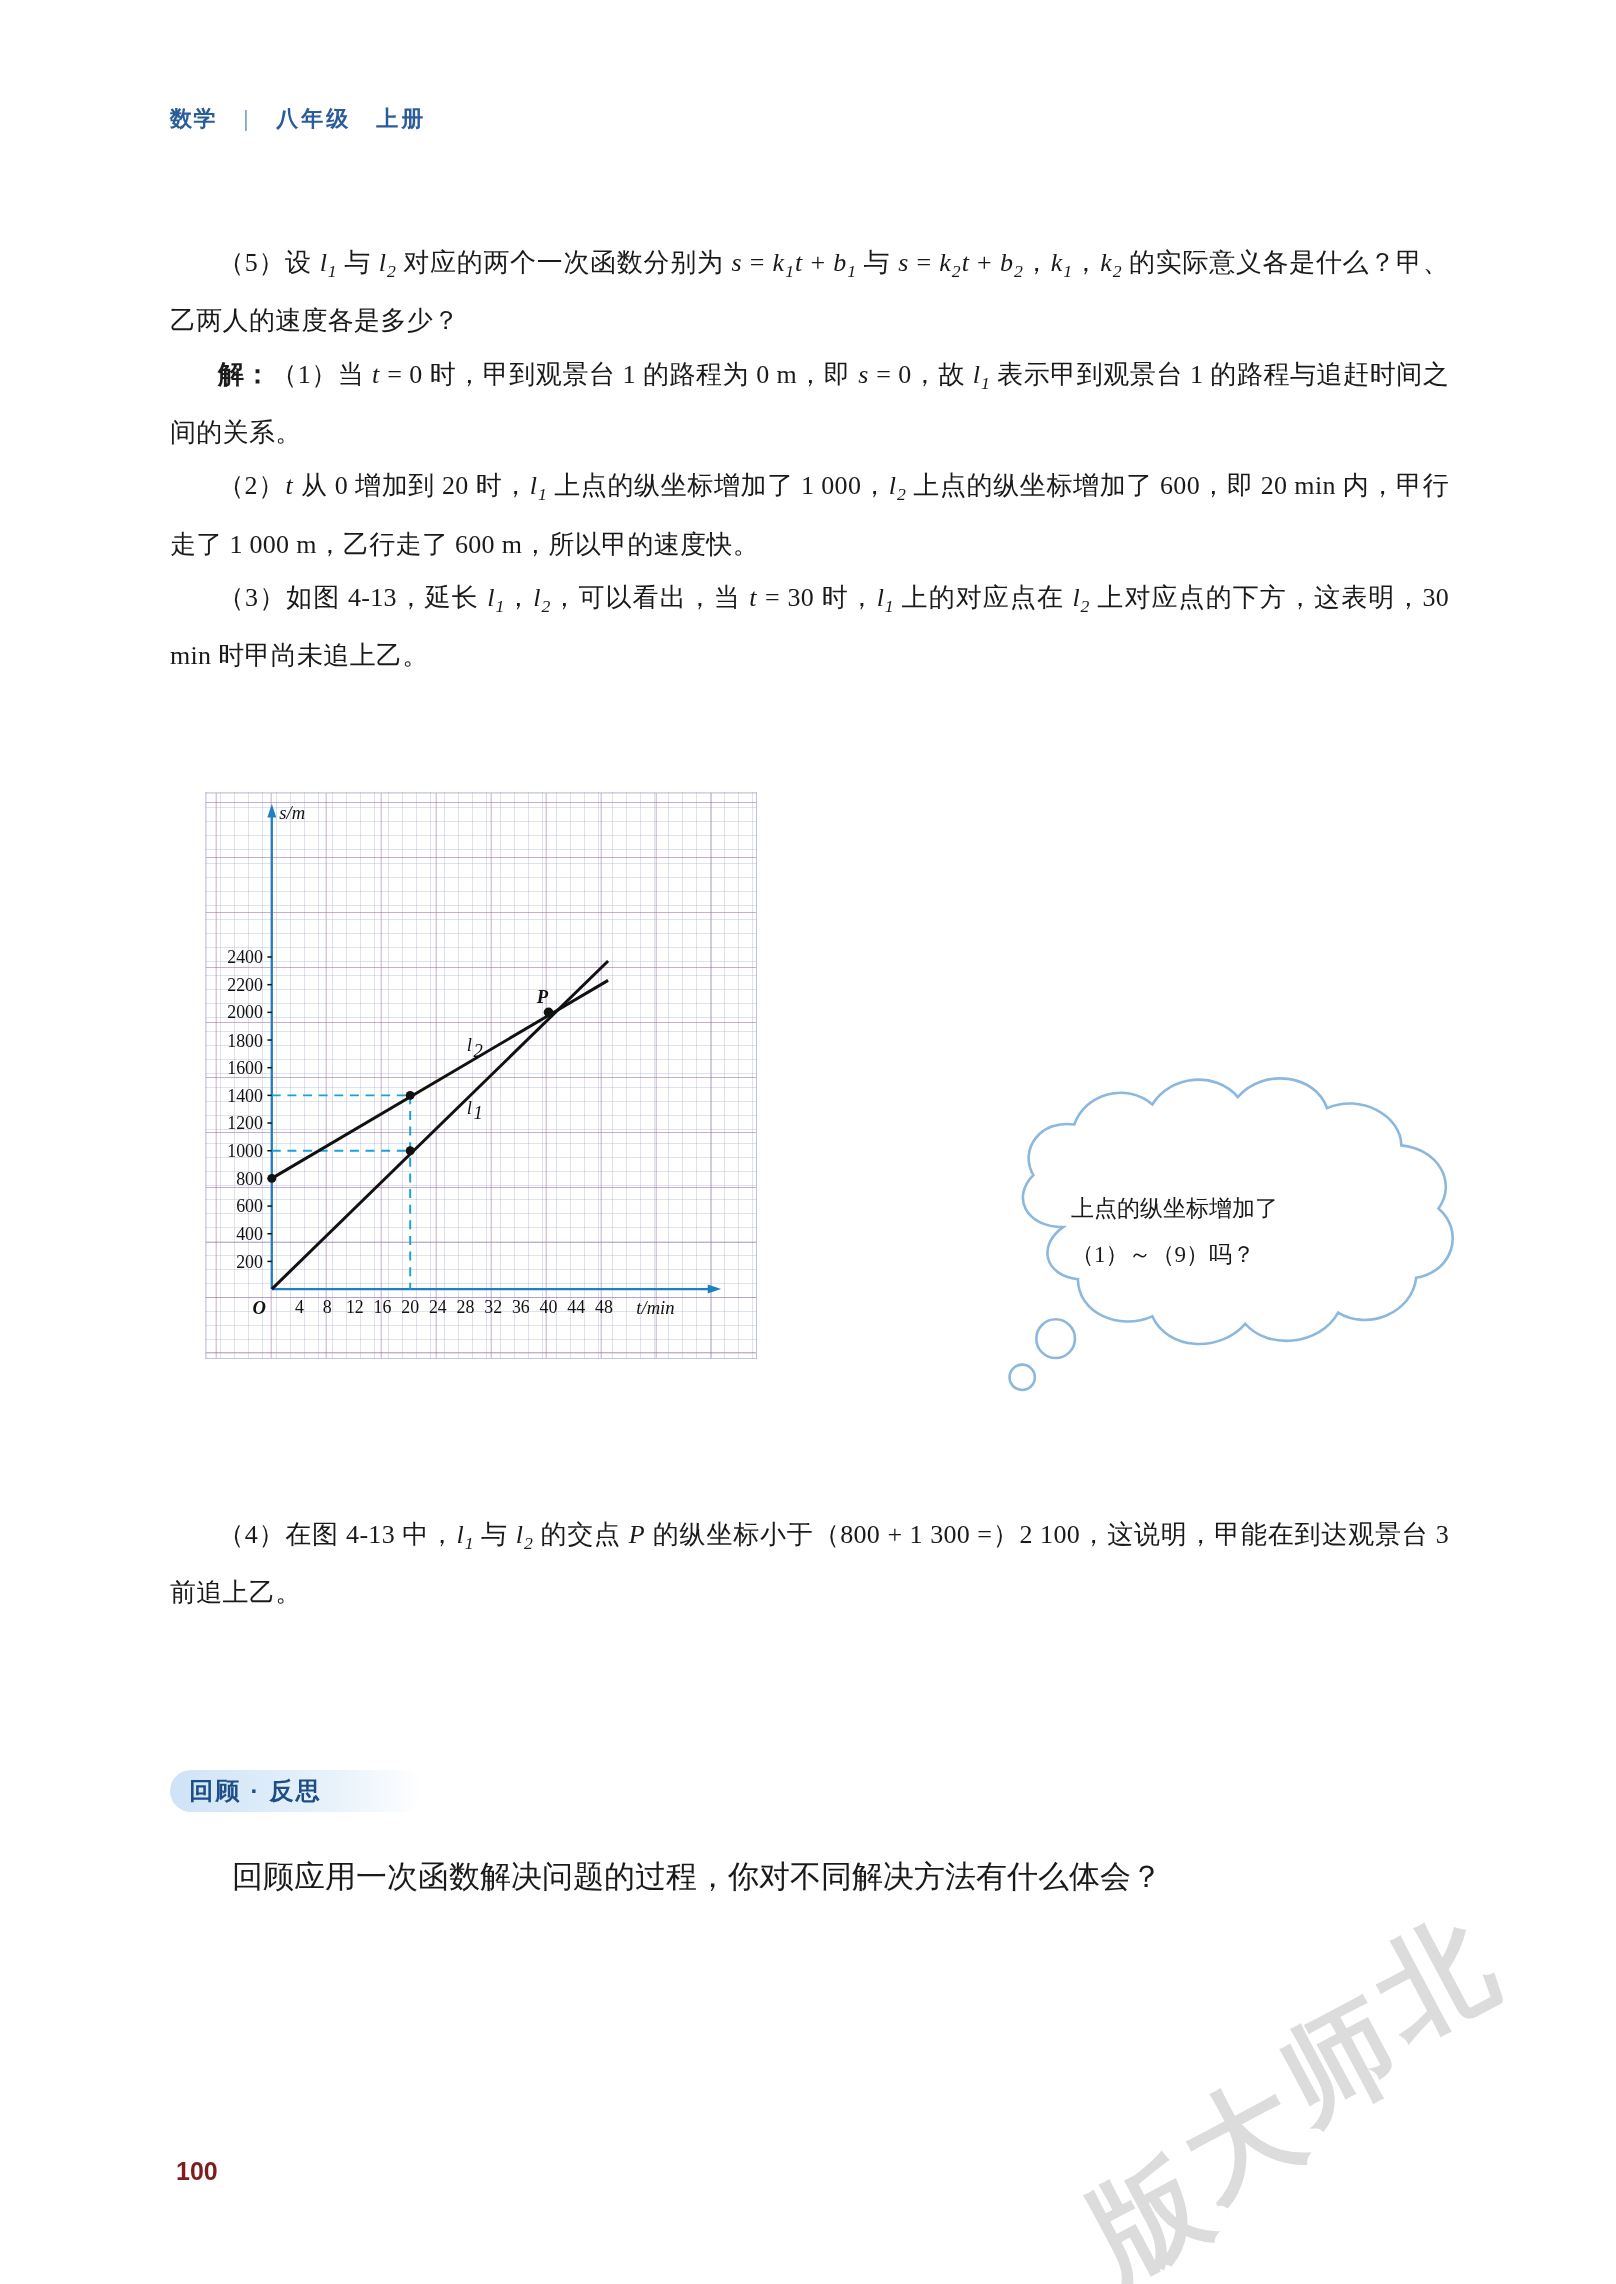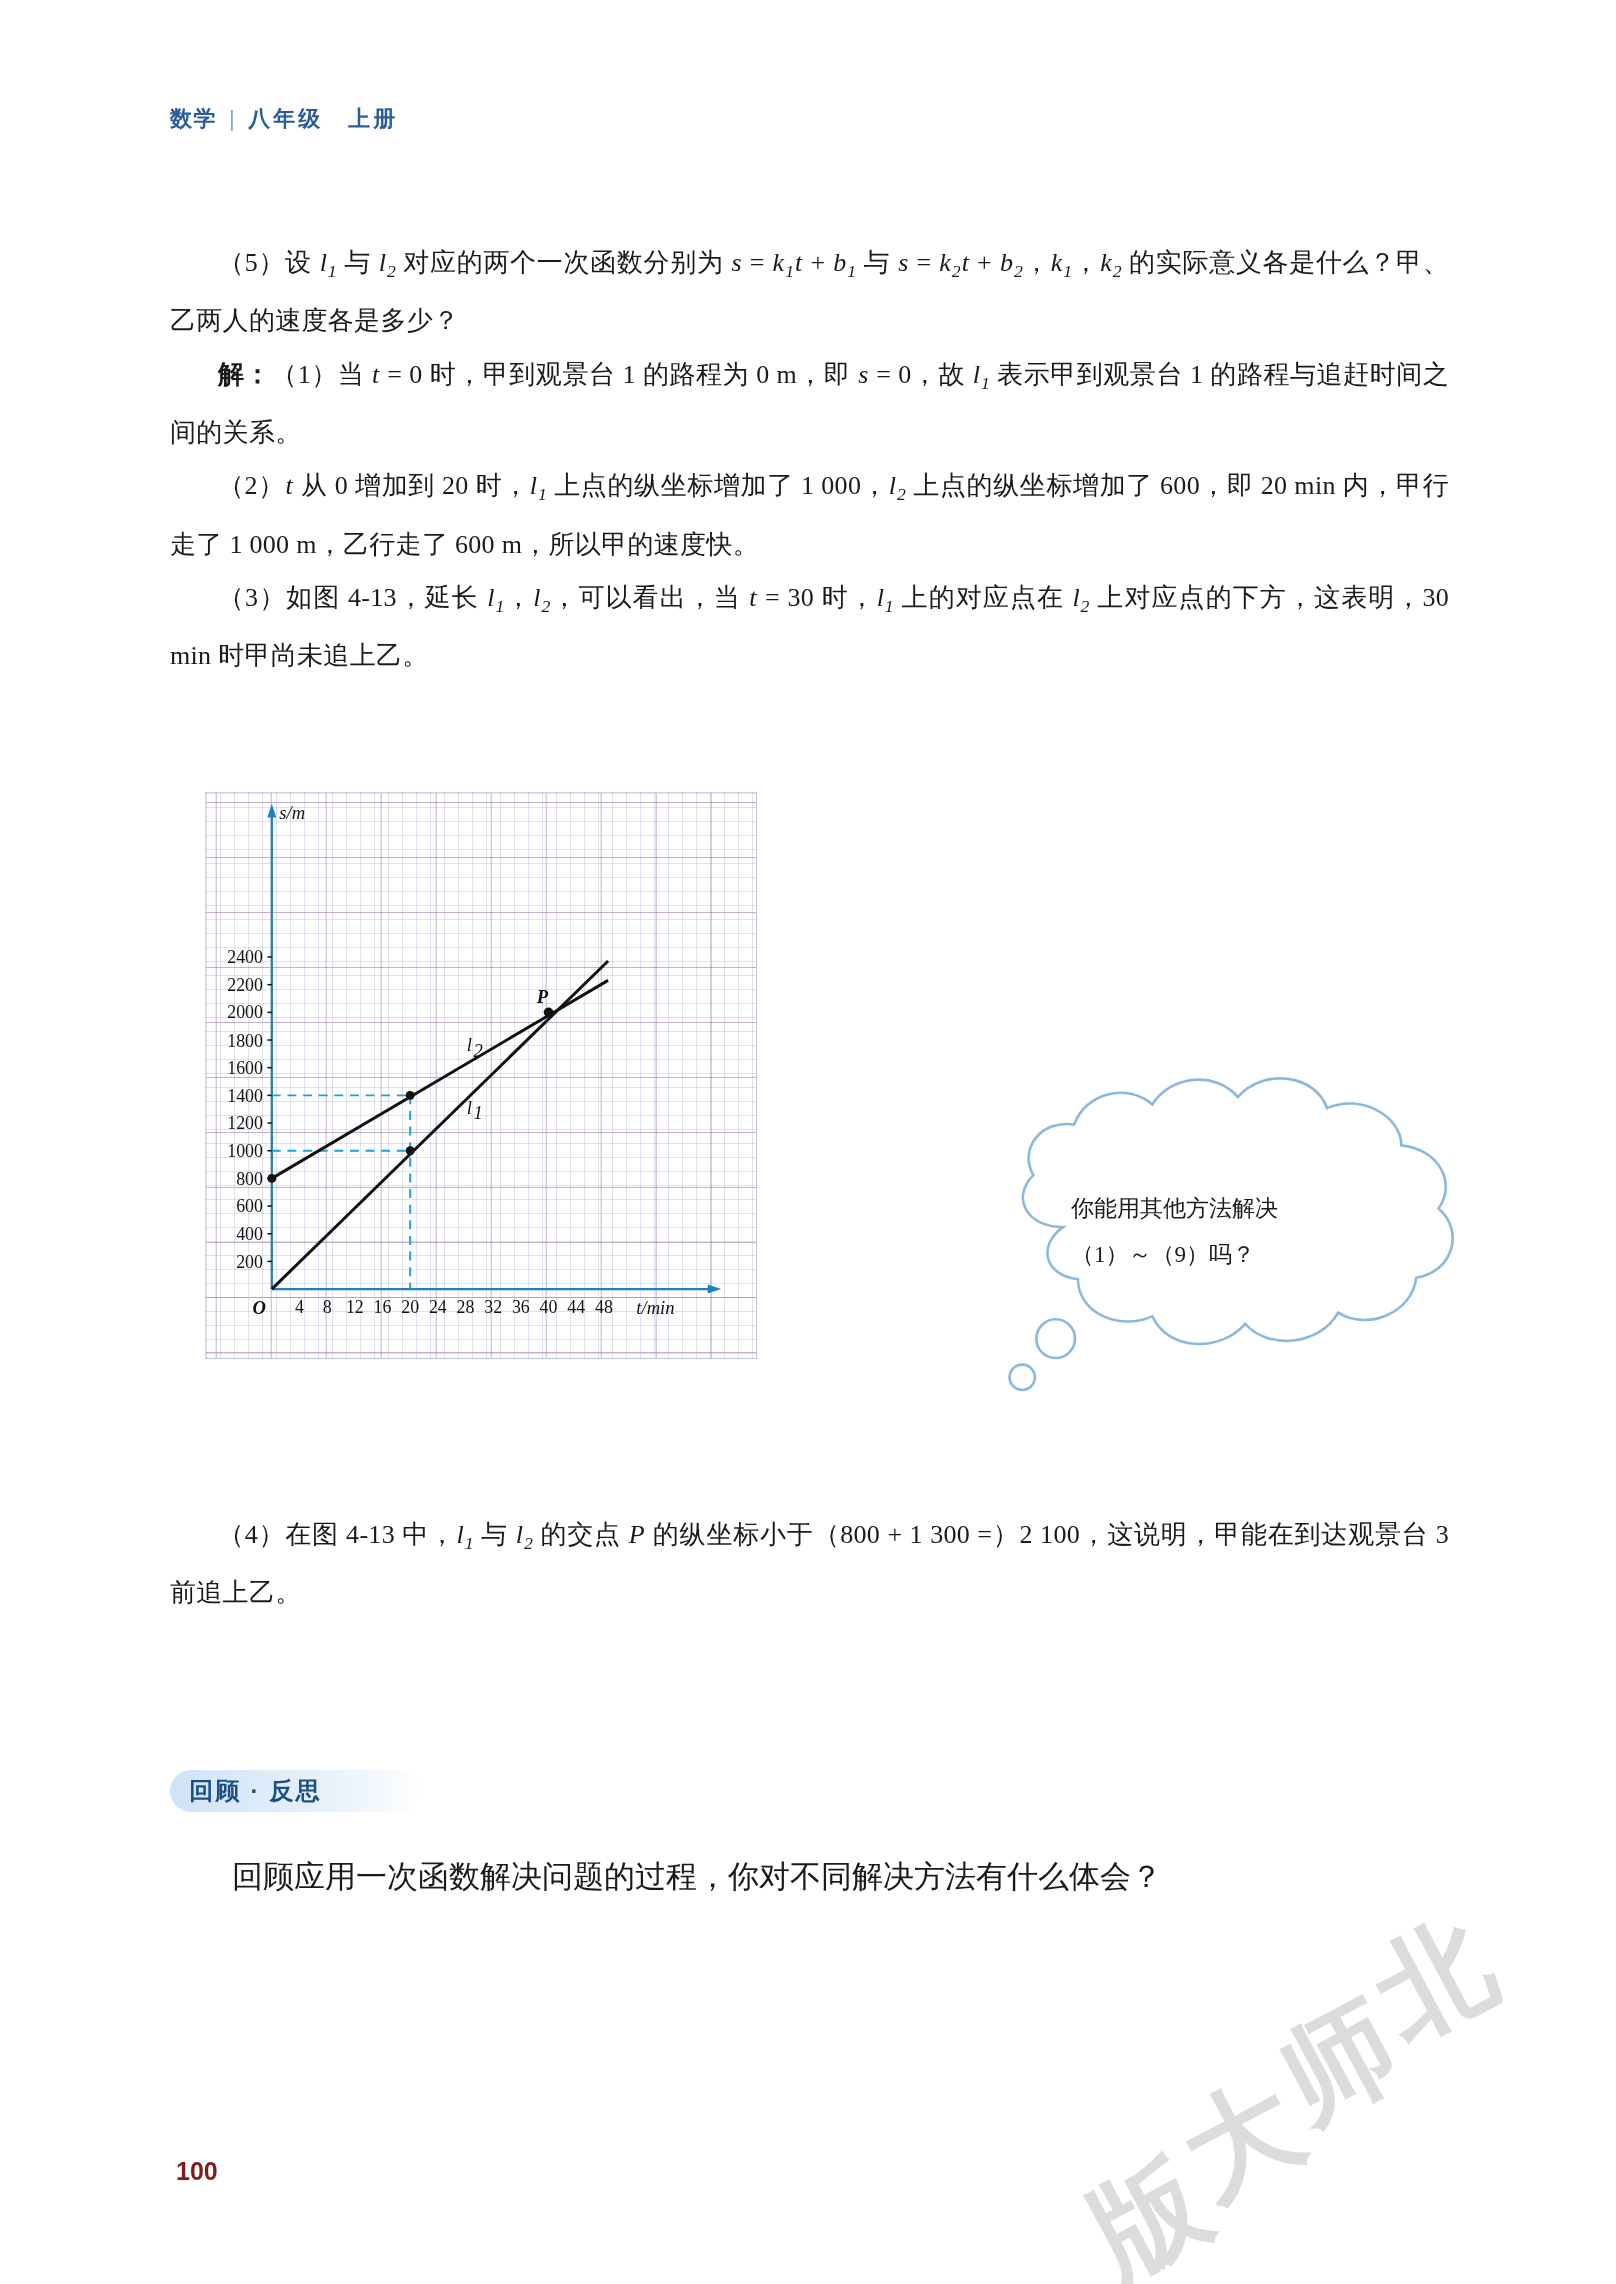--- a/index.html
+++ b/index.html
@@ -20,21 +20,21 @@
     inset: 0;
   }
 
   
   .header {
     position: absolute;
     left: 170px;
     top: 104px;
     display: flex;
     align-items: center;
-    gap: 12px;
+    gap: 26px;
     font-family: "Liberation Sans", "DejaVu Sans", sans-serif;
     font-weight: bold;
     font-size: 22px;
     color: #2a5c9a;
     letter-spacing: 1.5px;
   }
   .header .sep {
     color: #7fa6cc;
     font-weight: normal;
   }
@@ -344,21 +344,21 @@
                  C610,365 550,390 510,365
                  C485,410 415,415 385,380
                  C350,420 280,415 260,370
                  C215,390 160,365 160,320
                  C115,315 105,275 140,250 Z"></path>
         <circle cx="130" cy="400" r="26"></circle>
         <circle cx="85" cy="452" r="17"></circle>
       </g>
     </svg>
     <div class="cloud-text">
-      <div>你能用其他方法解决</div>
+      <div>上点的纵坐标增加了</div>
       <div>（1）～（9）吗？</div>
     </div>
   </div>
 
   <div class="content" style="top:1510px;">
     <p class="para indent">
       （4）在图 4-13 中，<i class="var">l</i><span class="sub">1</span> 与 <i class="var">l</i><span class="sub">2</span> 的交点 <i class="var">P</i> 的纵坐标小于（800 + 1 300 =）2 100，这说明，甲能在到达观景台 3 前追上乙。
     </p>
   </div>
 

